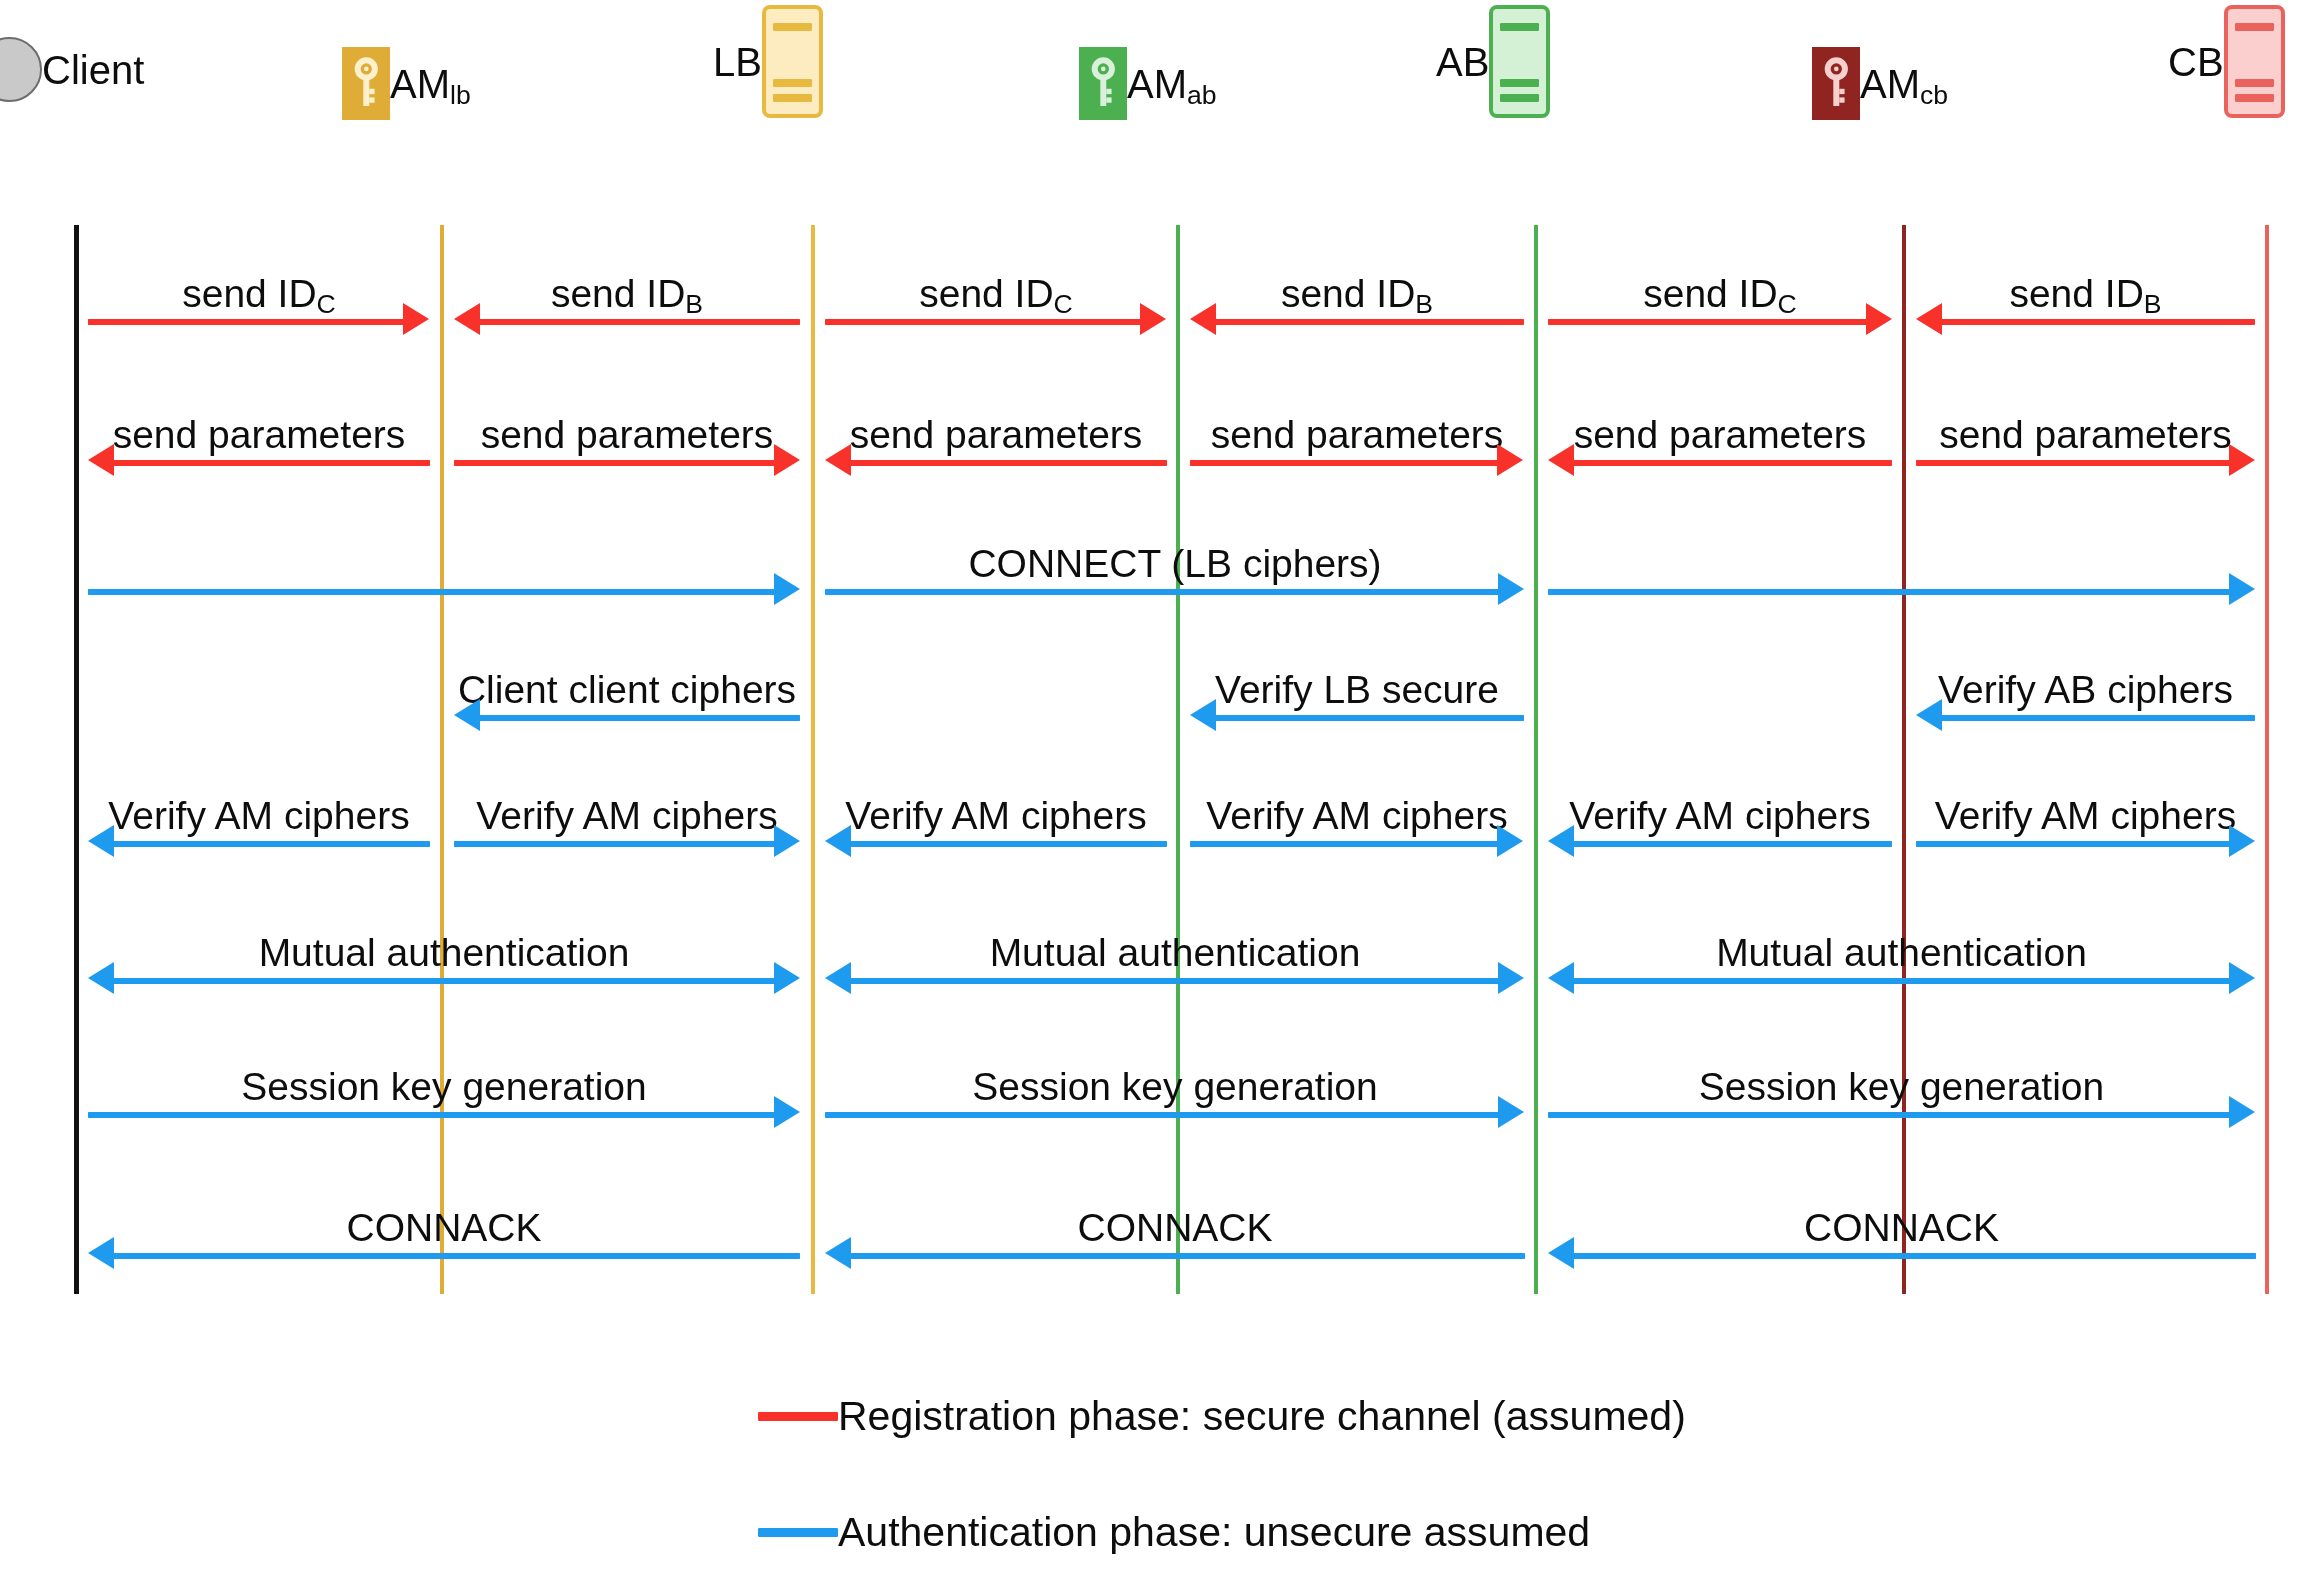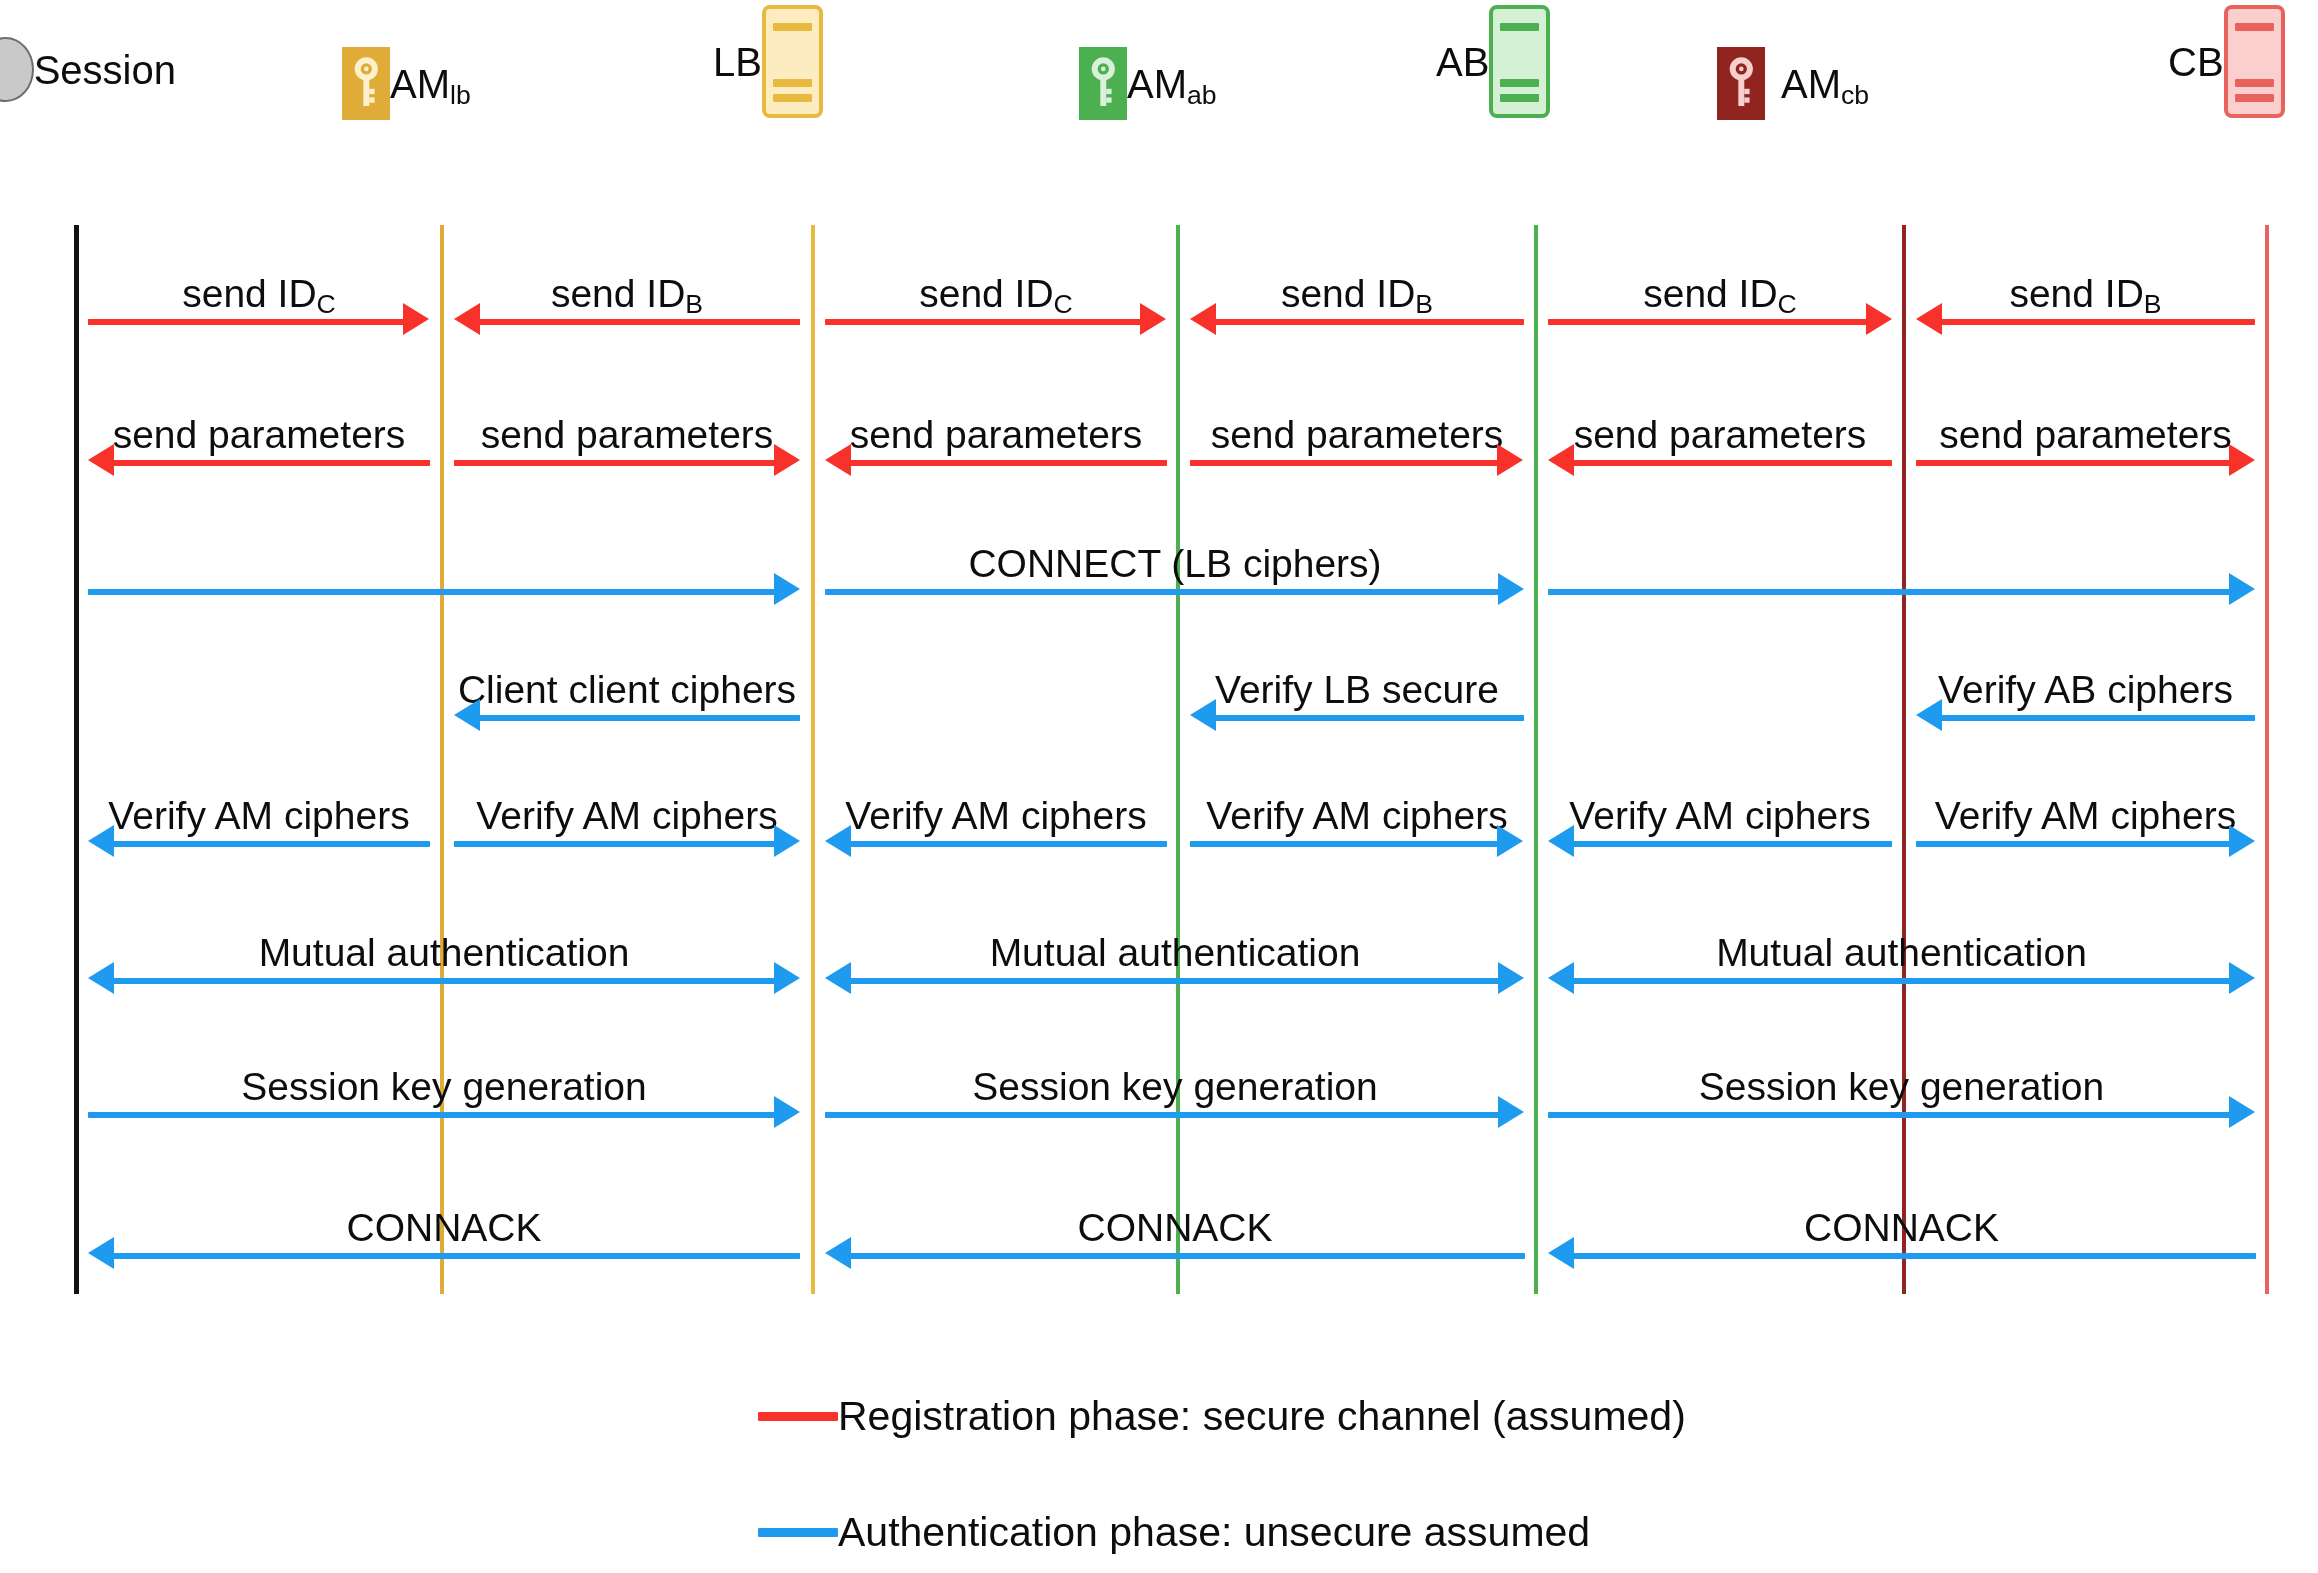--- a/index.html
+++ b/index.html
@@ -42,21 +42,21 @@
   .legend .swatch{width:80px;height:9.3px;border-radius:1.3px;}
   .legend .ltext{font-size:41px;color:#0d0d0d;white-space:nowrap;}
 </style>
 </head>
 <body>
 
 <div id="stage">
   <div id="actors-layer">
       <div class="actor" style="left: -23px; width: 199px; top: 37px;">
         <div class="client-circle"></div>
-        <div class="actor-label">Session</div>
+        <div class="actor-label">Client</div>
       </div>
       <div class="actor" style="left: 342px; width: 199px; top: 47px;">
         <div class="key-badge" style="background:#e0ac38">
           <svg viewBox="0 0 40 80">
             <circle cx="20" cy="18" r="13" fill="none" stroke="#fdf0cd" stroke-width="9"></circle>
             <circle cx="20" cy="18" r="3.5" fill="#fdf0cd"></circle>
             <rect x="15.5" y="28" width="9" height="46" fill="#fdf0cd"></rect>
             <rect x="24.5" y="48" width="8" height="8" fill="#fdf0cd"></rect>
             <rect x="24.5" y="61" width="8" height="8" fill="#fdf0cd"></rect>
           </svg>
@@ -86,21 +86,21 @@
       </div>
       <div class="actor" style="left: 1436px; width: 199px; top: 5.3px;">
         <div class="actor-label">AB</div>
         <div class="server" style="background:#d4f0d5;border:4.7px solid #4caf50">
           <div class="slot" style="margin-top:13.3px;border:4.7px solid #4caf50"></div>
           <div style="flex:1"></div>
           <div class="slot" style="border:4.7px solid #4caf50"></div>
           <div class="slot" style="margin-top:6.6px;margin-bottom:12px;border:4.7px solid #4caf50"></div>
         </div>
       </div>
-      <div class="actor" style="left: 1717px; width: 199px; top: 47px; gap: 16px;">
+      <div class="actor" style="left: 1812px; width: 199px; top: 47px;">
         <div class="key-badge" style="background:#8f2420">
           <svg viewBox="0 0 40 80">
             <circle cx="20" cy="18" r="13" fill="none" stroke="#f7cfcd" stroke-width="9"></circle>
             <circle cx="20" cy="18" r="3.5" fill="#f7cfcd"></circle>
             <rect x="15.5" y="28" width="9" height="46" fill="#f7cfcd"></rect>
             <rect x="24.5" y="48" width="8" height="8" fill="#f7cfcd"></rect>
             <rect x="24.5" y="61" width="8" height="8" fill="#f7cfcd"></rect>
           </svg>
         </div>
         <div class="actor-label">AM<sub>cb</sub></div>

